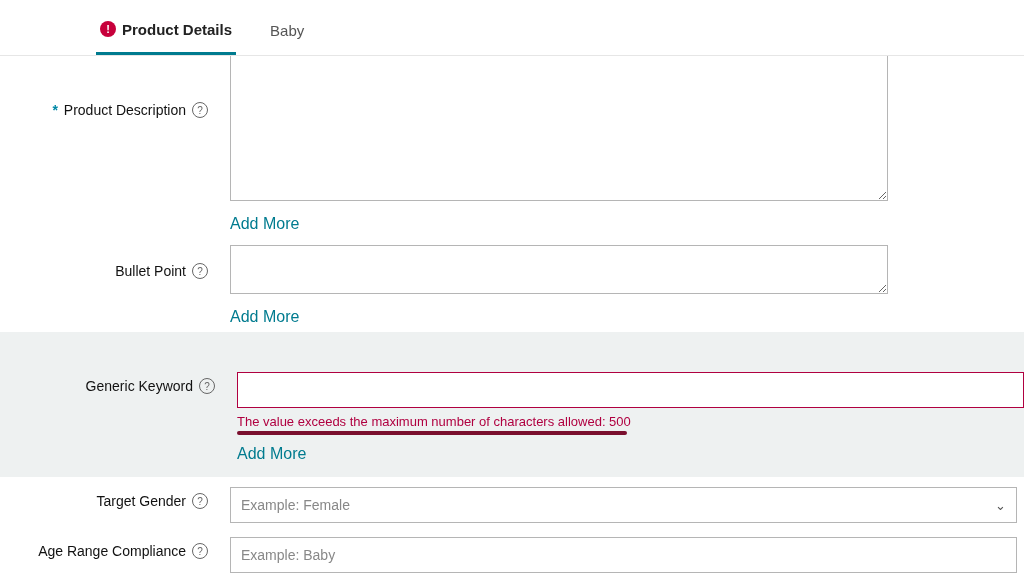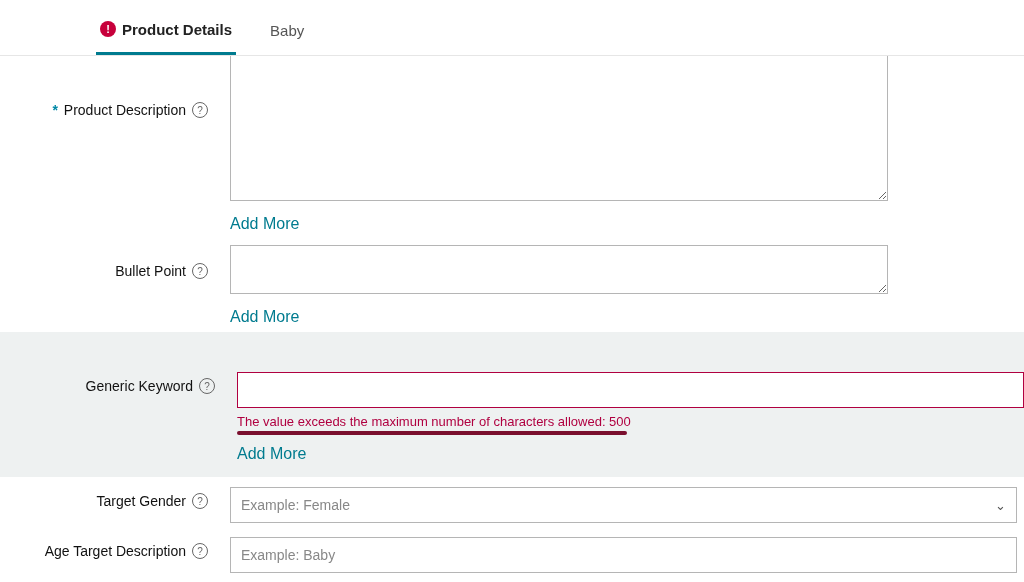--- a/index.html
+++ b/index.html
@@ -217,21 +217,21 @@
     <div class="field-col">
       <div class="select-box">
         <span>Example: Female</span>
         <span class="chev">⌄</span>
       </div>
     </div>
   </div>
 
   <div class="row" style="padding-top:8px;">
     <div class="label-col">
-      <span>Age Target Description</span>
+      <span>Age Range Compliance</span>
       <span class="help-icon">?</span>
     </div>
     <div class="field-col">
       <input type="text" class="text-input" placeholder="Example: Baby" style="">
     </div>
   </div>
 
 </div>
 
 </body></html>

